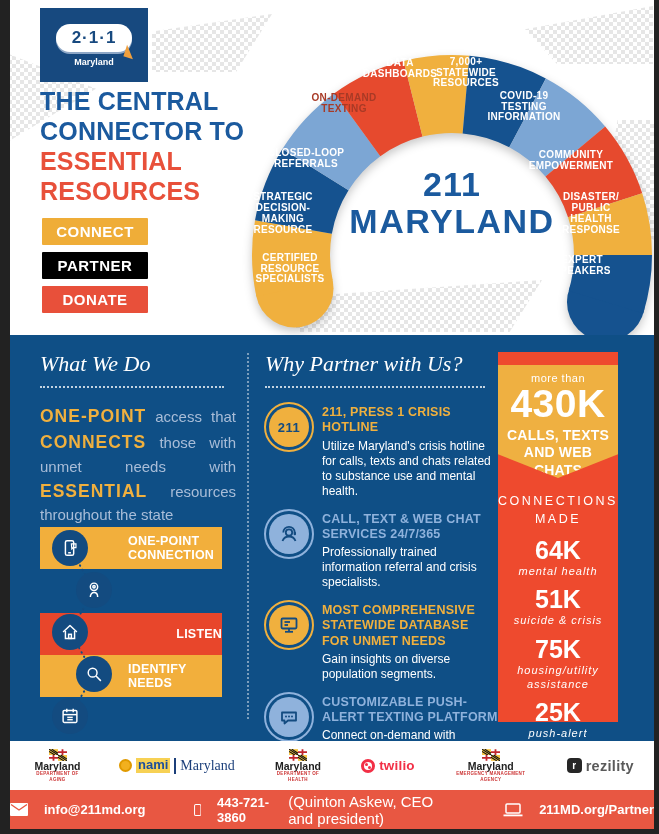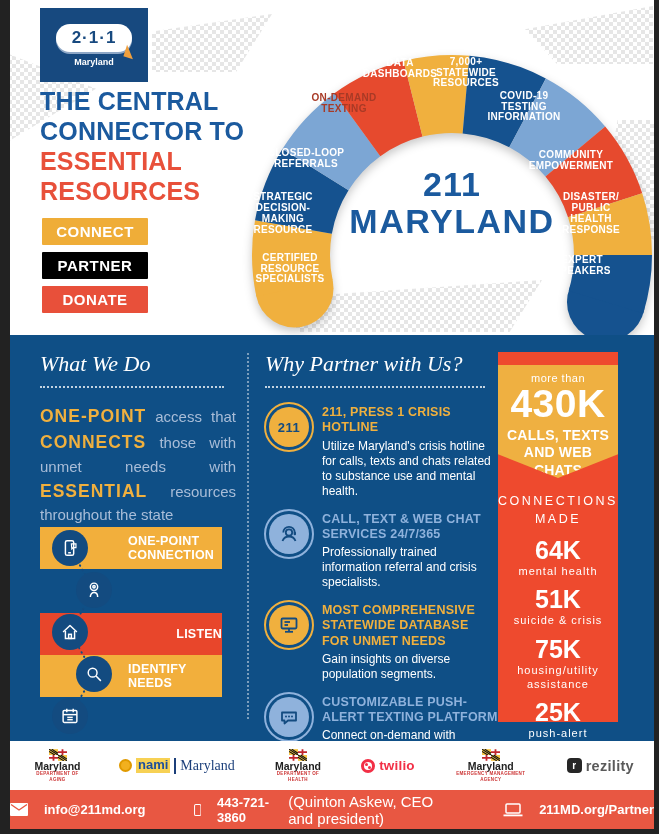--- a/index.html
+++ b/index.html
@@ -75,21 +75,21 @@
   .ribbon{position:absolute;left:0;top:13px;width:120px;height:113px;background:#efb041;
     clip-path:polygon(0 0,100% 0,100% 79%,50% 100%,0 79%);padding-top:7px;}
   .ribbon .more{color:#fff;font-size:11px;letter-spacing:.5px;}
   .ribbon .big{color:#fff;font-weight:bold;font-size:39px;letter-spacing:.5px;line-height:1.05;}
   .ribbon .sub{color:#fff;font-weight:bold;font-size:14px;line-height:1.25;letter-spacing:.2px;margin-top:2px;}
   .ribbon .period{color:#fff;opacity:.85;font-size:10.5px;margin-top:1px;}
   .conn-head{position:absolute;left:0;top:140px;width:120px;color:#fff;font-size:12.5px;
     letter-spacing:2.5px;line-height:1.45;}
   .stat-list{position:absolute;left:0;top:186px;width:120px;display:flex;flex-direction:column;gap:9px;}
   .stat-value{color:#fff;font-weight:bold;font-size:25px;line-height:1;}
-  .stat-label{color:#fff;font-size:11px;letter-spacing:1px;line-height:1.3;margin-top:1px;}
+  .stat-label{color:#fff;font-size:11px;letter-spacing:1px;line-height:1.3;margin-top:1px;font-style:italic;}
 
   
   .logos{width:644px;height:49px;background:#fff;display:flex;align-items:center;
     justify-content:center;gap:34px;padding:0 20px;}
   .plogo{display:flex;align-items:center;gap:4px;}
   .plogo.v{flex-direction:column;gap:0;}
   .md-name{font-size:10.5px;font-weight:bold;color:#222;line-height:1;}
   .md-sub{font-size:4.5px;font-weight:bold;color:#c33;letter-spacing:.3px;line-height:1.2;text-align:center;}
   .nami-mark{width:13px;height:13px;border-radius:50%;background:#f2b01e;display:inline-block;border:2px solid #e09a00;}
   .nami-word{font-weight:bold;font-size:13px;color:#1c4f9c;background:#f7d154;padding:0 2px;line-height:1.1;}

